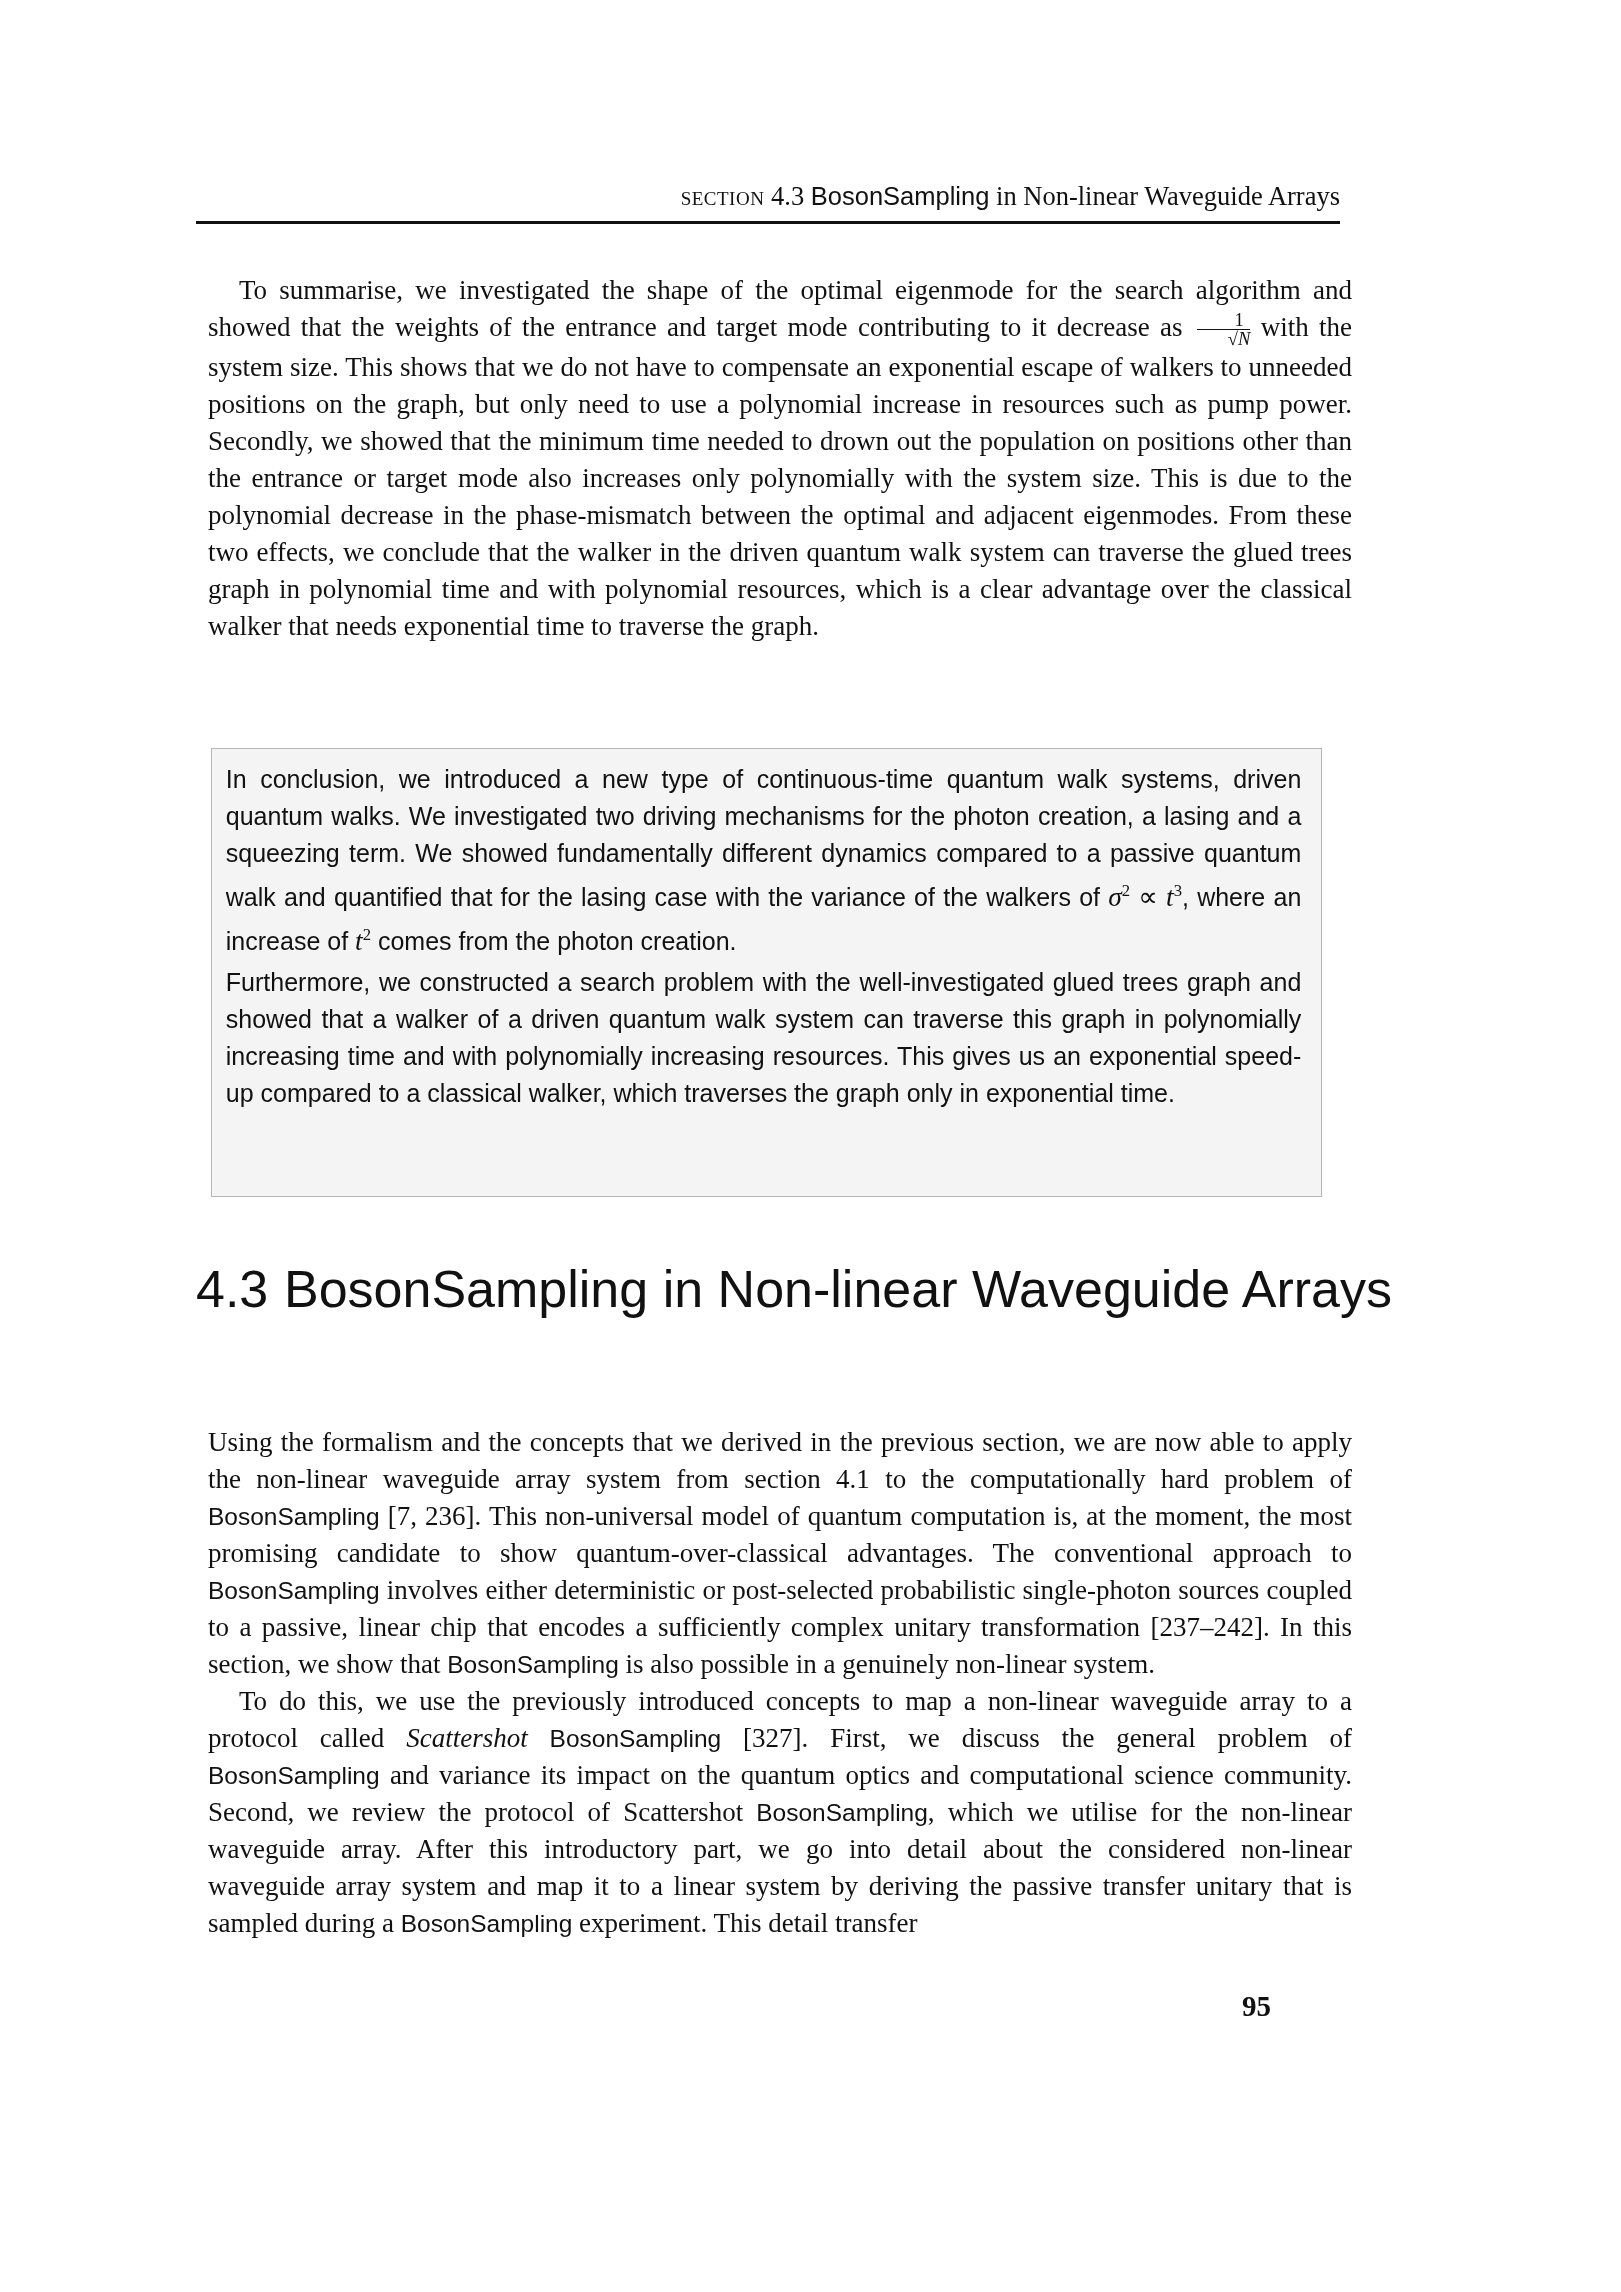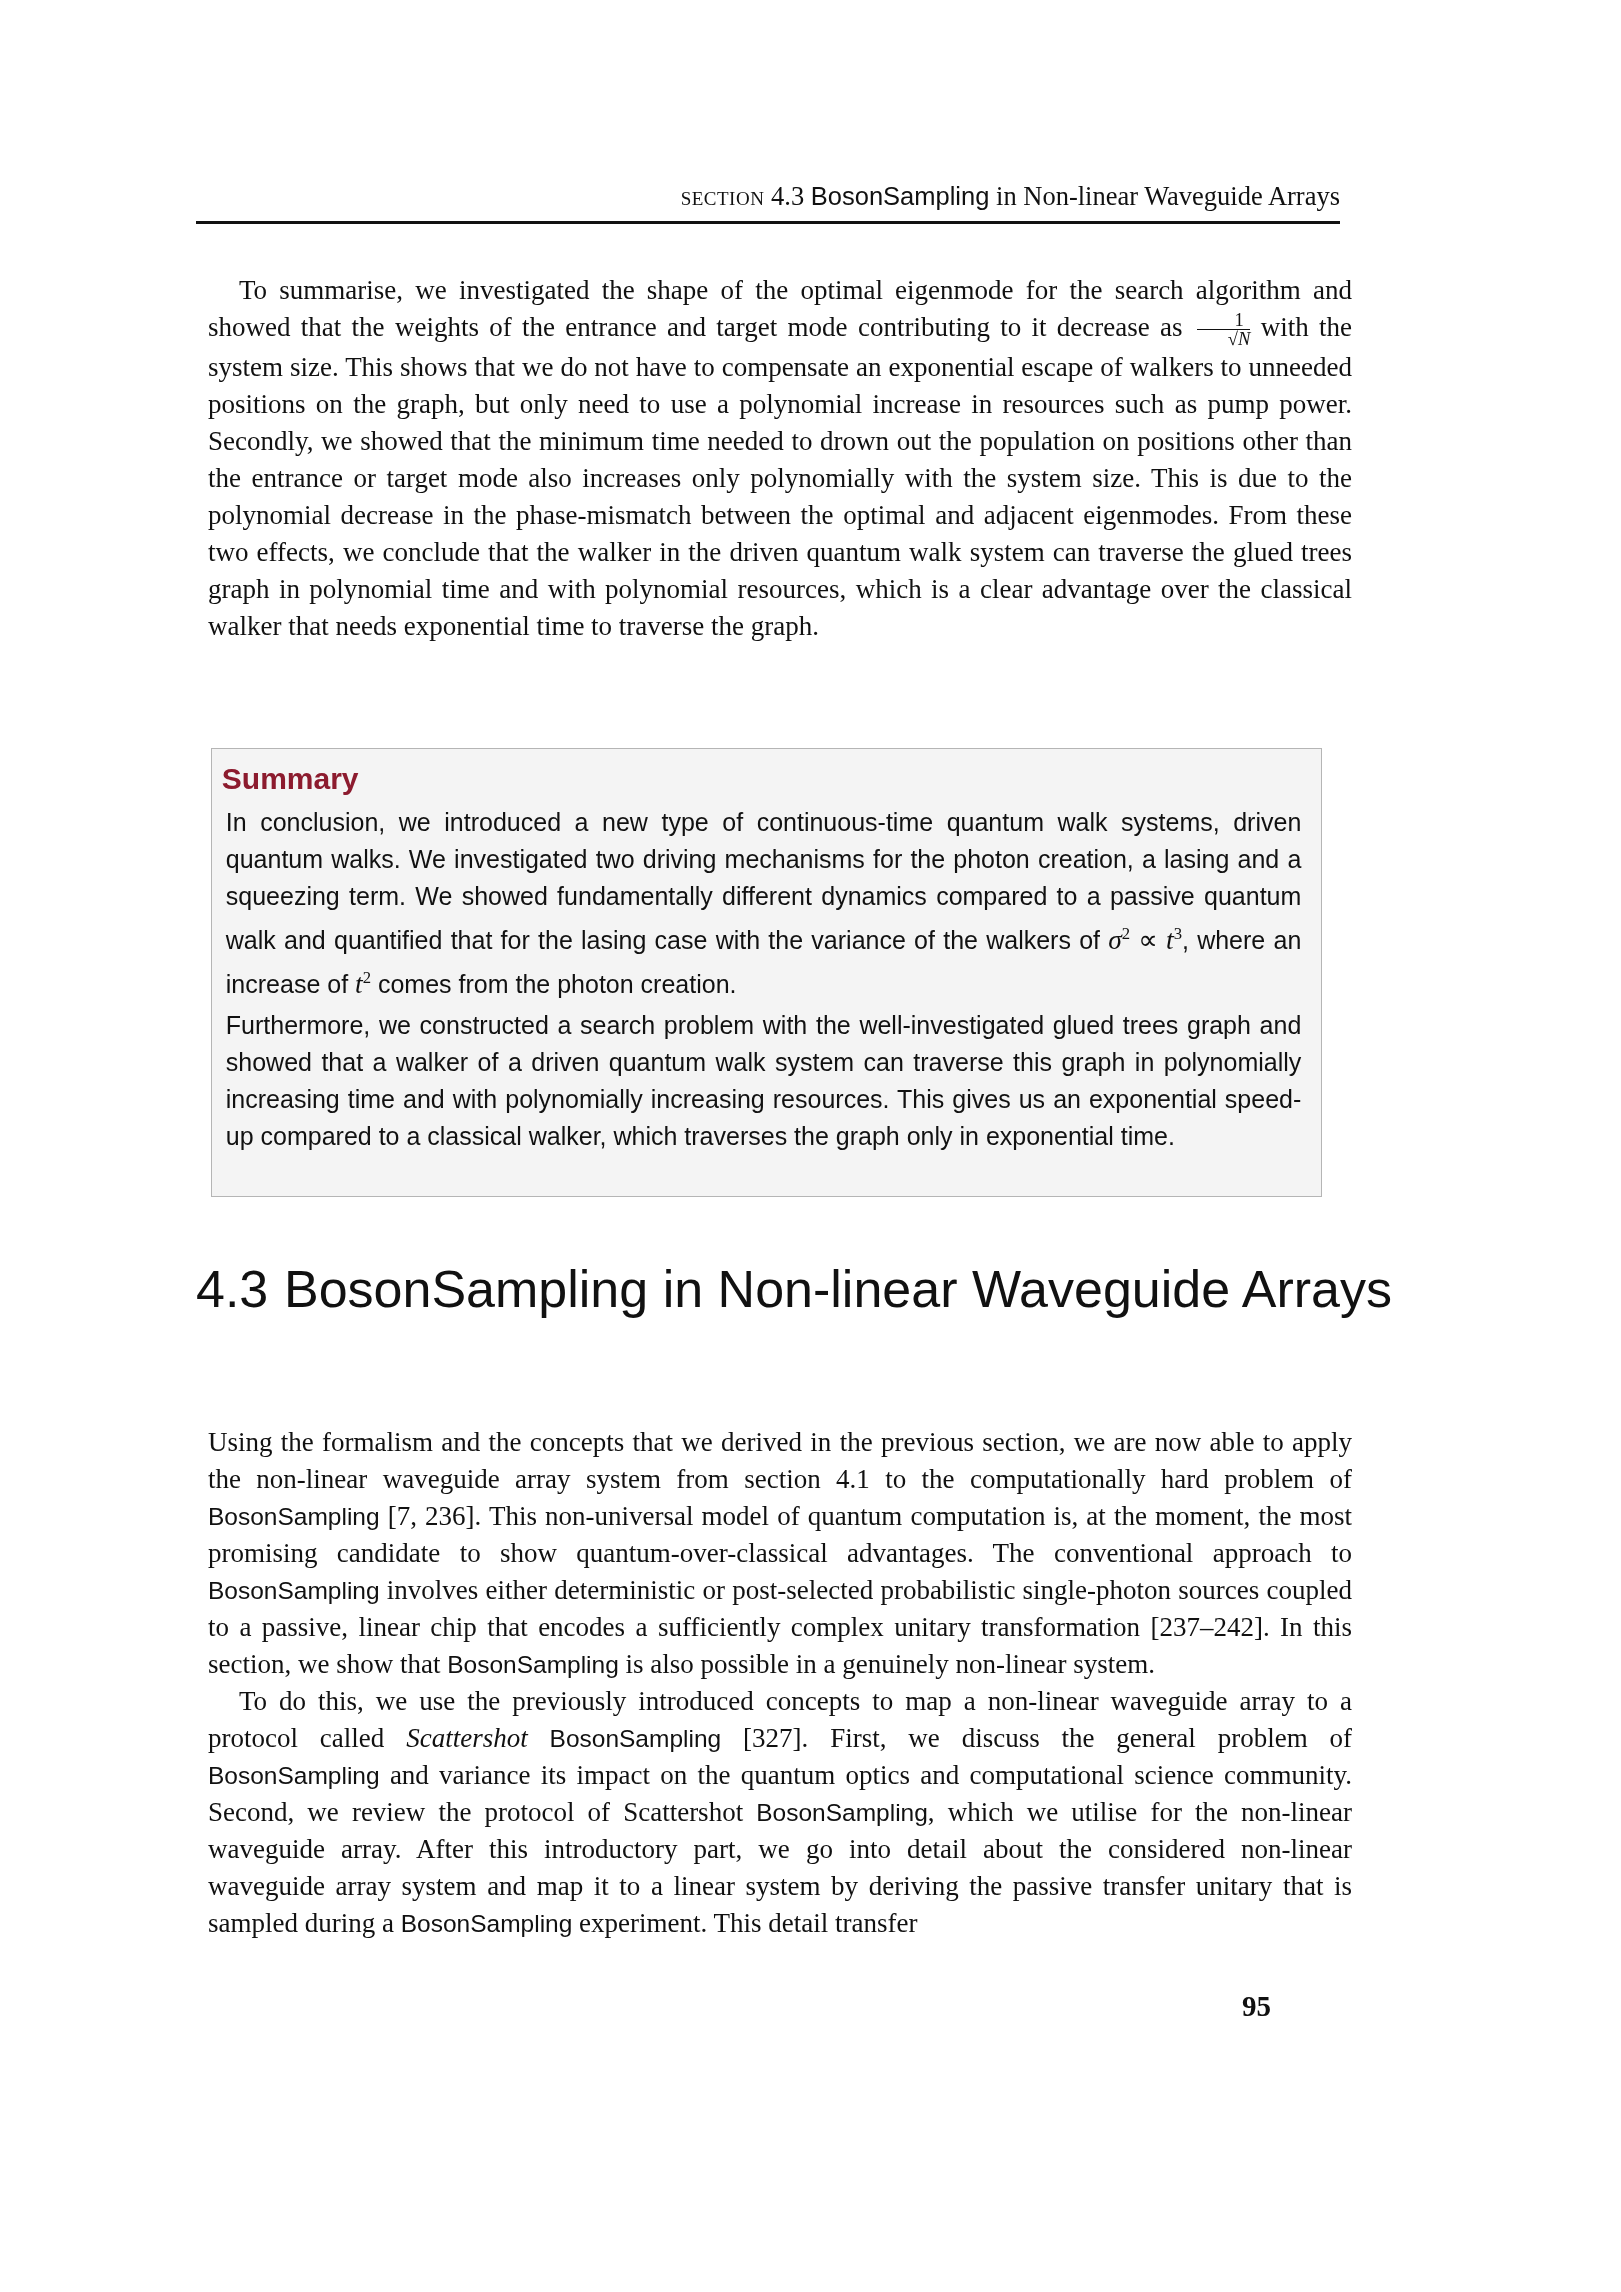--- a/index.html
+++ b/index.html
@@ -58,21 +58,20 @@
 </div>
 <div class="head-rule"></div>
 
 <div class="body-block" style="top:272px;">
   <p><span>To summarise, we investigated the shape of the optimal eigenmode for the search algorithm and showed that the weights of the entrance and target mode contributing to it decrease as</span>
     <span class="frac"><span class="num">1</span><span class="den">√N</span></span>
     <span>with the system size.  This shows that we do not have to compensate an exponential escape of walkers to unneeded positions on the graph, but only need to use a polynomial increase in resources such as pump power.  Secondly, we showed that the minimum time needed to drown out the population on positions other than the entrance or target mode also increases only polynomially with the system size. This is due to the polynomial decrease in the phase-mismatch between the optimal and adjacent eigenmodes.  From these two effects, we conclude that the walker in the driven quantum walk system can traverse the glued trees graph in polynomial time and with polynomial resources, which is a clear advantage over the classical walker that needs exponential time to traverse the graph.</span></p>
 </div>
 
 <div class="summary-box">
-  <h3 class="summary-title">Summary</h3>
   <p class="summary-text"><span>In conclusion, we introduced a new type of continuous-time quantum walk systems, driven quantum walks. We investigated two driving mechanisms for the photon creation, a lasing and a squeezing term.  We showed fundamentally different dynamics compared to a passive quantum walk and quantified that for the lasing case with the variance of the walkers of</span>
     <span class="math"><span>σ</span><sup>2</sup><span style="font-style:normal"> ∝ </span><span>t</span><sup>3</sup></span><span>, where an increase of</span>
     <span class="math"><span>t</span><sup>2</sup></span>
     <span>comes from the photon creation.</span></p>
   <p class="summary-text">Furthermore, we constructed a search problem with the well-investigated glued trees graph and showed that a walker of a driven quantum walk system can traverse this graph in polynomially increasing time and with polynomially increasing resources.  This gives us an exponential speed-up compared to a classical walker, which traverses the graph only in exponential time.</p>
 </div>
 
 <h2 class="section-heading">
   <span class="num">4.3</span><span>BosonSampling in Non-linear Waveguide Arrays</span>
 </h2>

